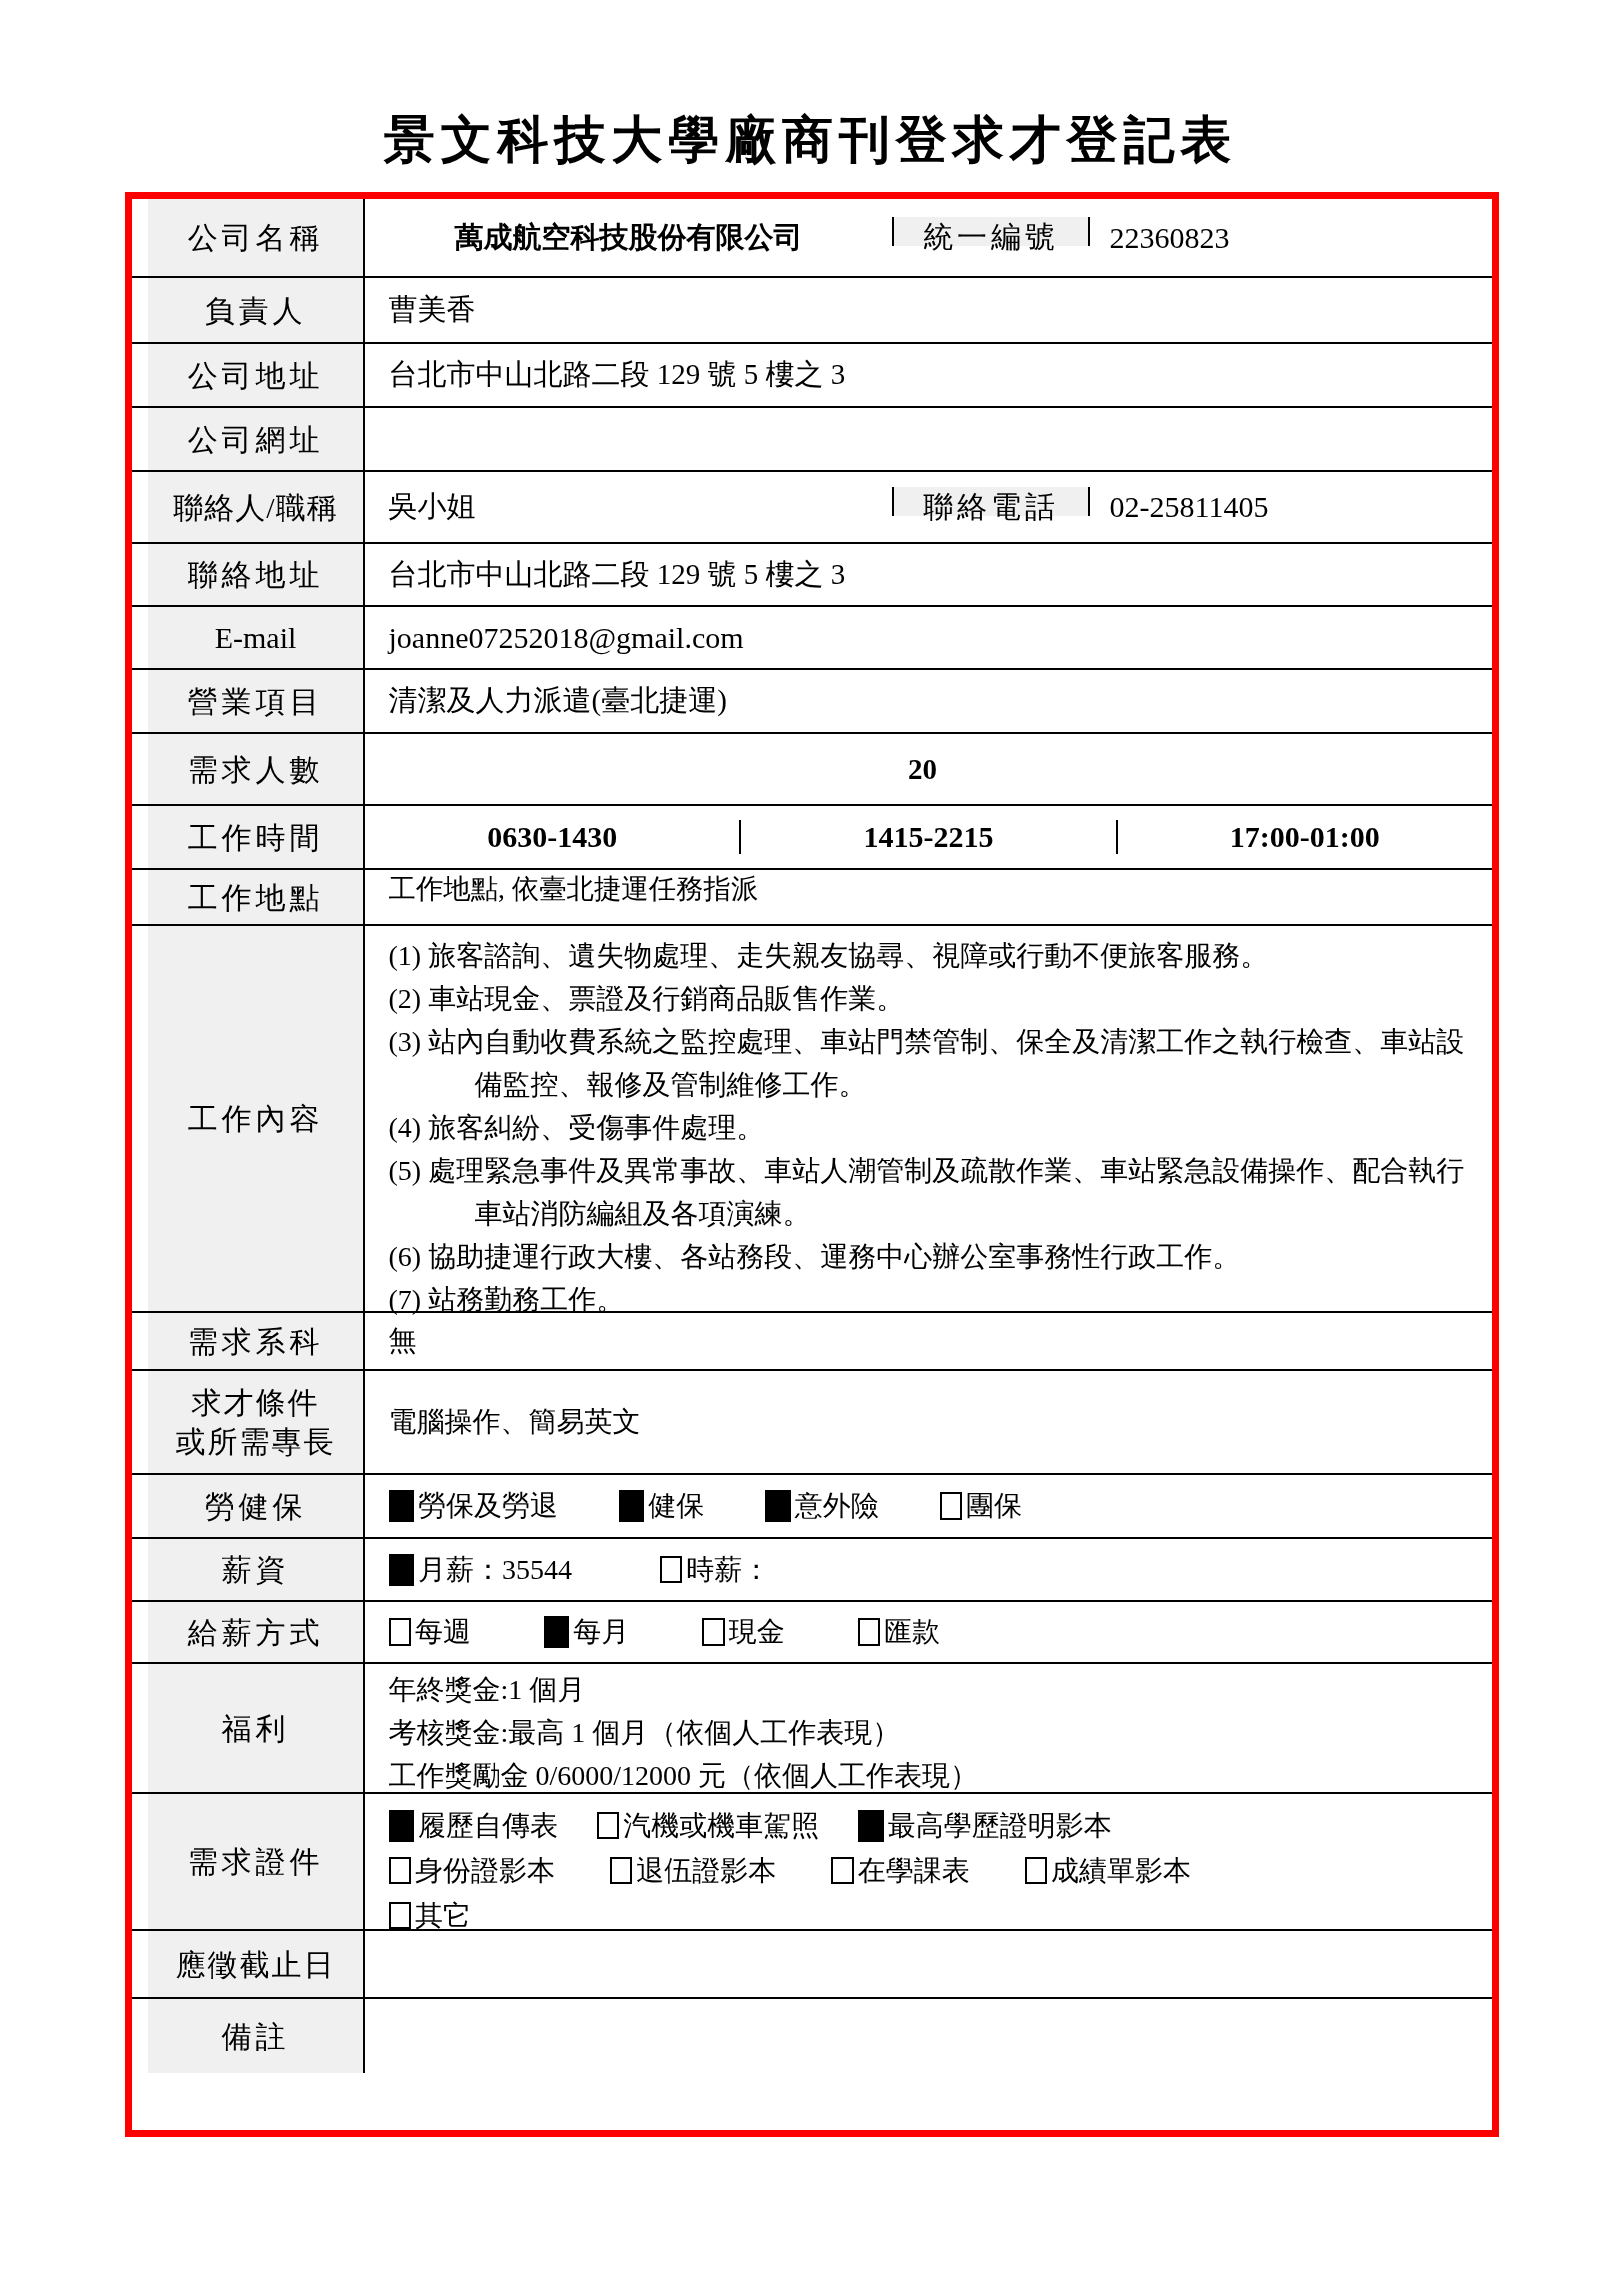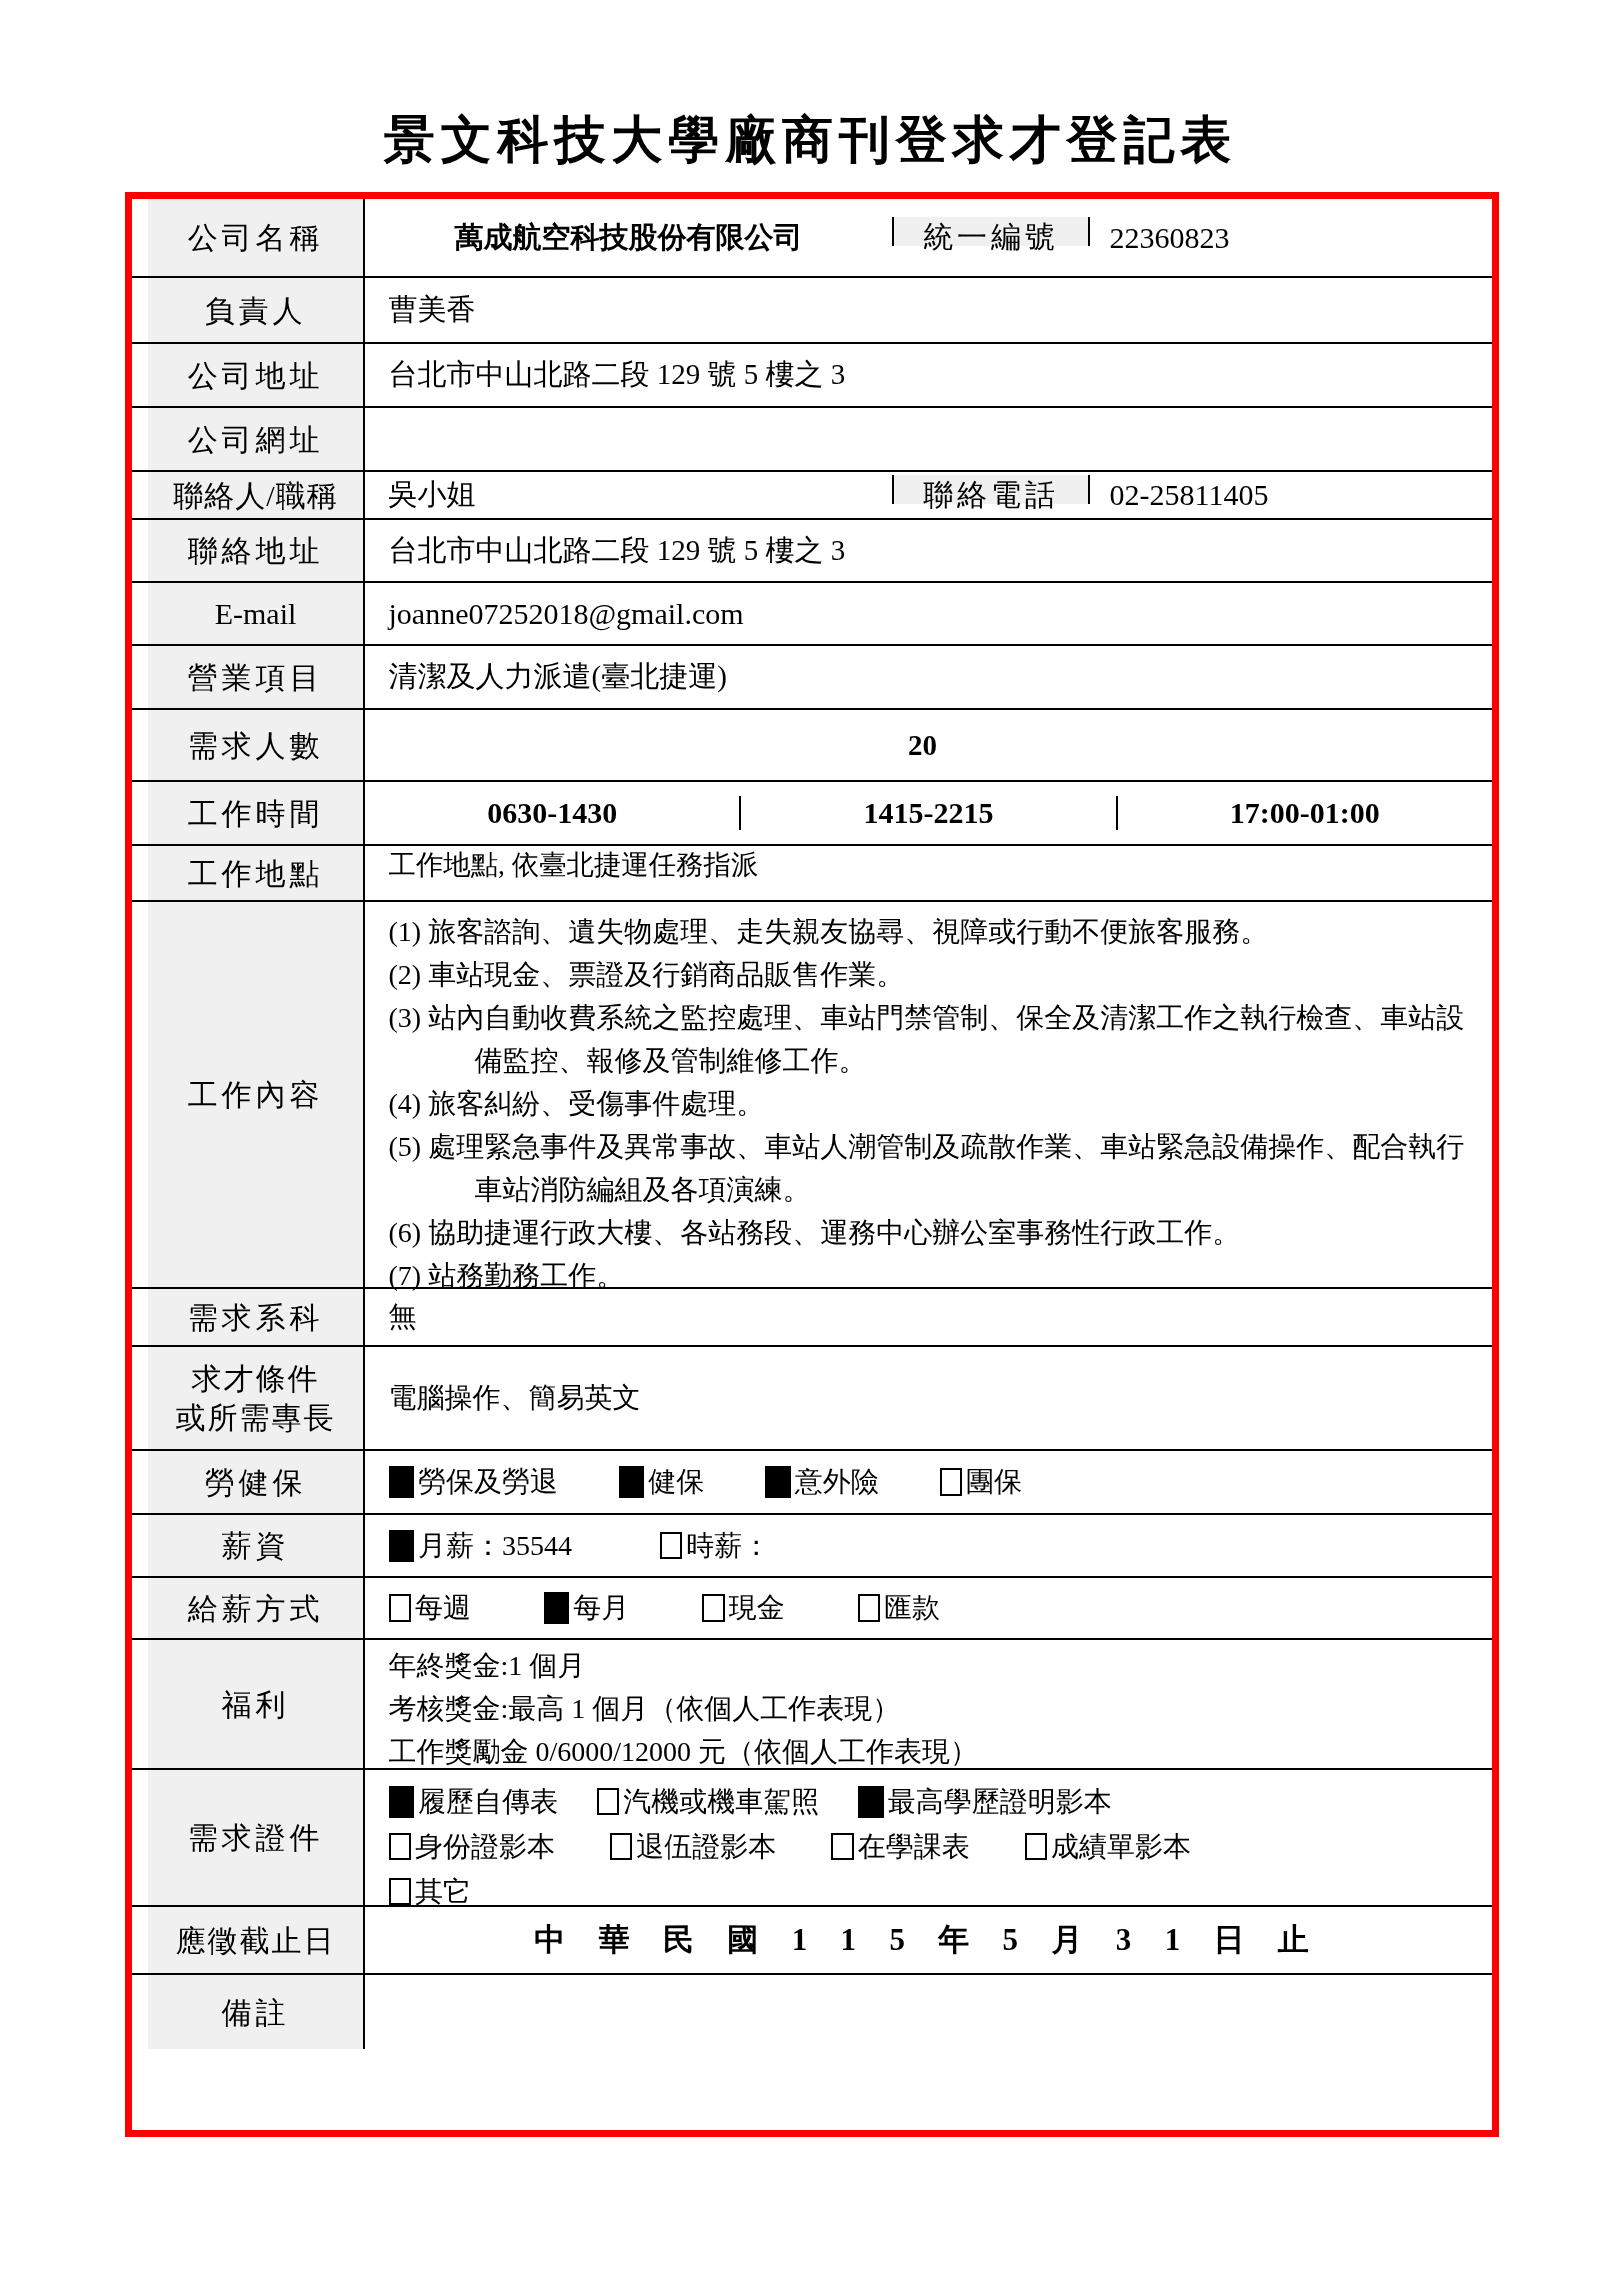--- a/index.html
+++ b/index.html
@@ -79,21 +79,21 @@
   <div class="row" style="height:64px">
     <div class="label-cell">公司地址</div>
     <div class="content">台北市中山北路二段 129 號 5 樓之 3</div>
   </div>
 
   <div class="row" style="height:64px">
     <div class="label-cell">公司網址</div>
     <div class="content"></div>
   </div>
 
-  <div class="row" style="height:48px">
+  <div class="row" style="height:72px">
     <div class="label-cell" style="letter-spacing:1px">聯絡人/職稱</div>
     <div class="content" style="padding:0">
       <div class="subcell-value" style="padding-left:23.5px">吳小姐</div>
       <div class="id-cell">
         <div class="id-shade"></div>
         <span class="id-label">聯絡電話</span>
       </div>
       <div class="id-value">02-25811405</div>
     </div>
   </div>
@@ -269,23 +269,20 @@
             <span class="cb empty"></span>
             <span>其它</span>
           </span>
         <span class="blank-line"></span>
       </div>
     </div>
   </div>
 
   <div class="row" style="height:68px">
     <div class="label-cell" style="letter-spacing:2px">應徵截止日</div>
-    <div class="content center">
-      <span class="deadline-text">中 華 民 國 1 1 5 年 5 月 3 1 日 止</span>
-    </div>
   </div>
 
   <div class="row last" style="height:74px">
     <div class="label-cell">備註</div>
     <div class="content"></div>
   </div>
 
 </div>
 
 

